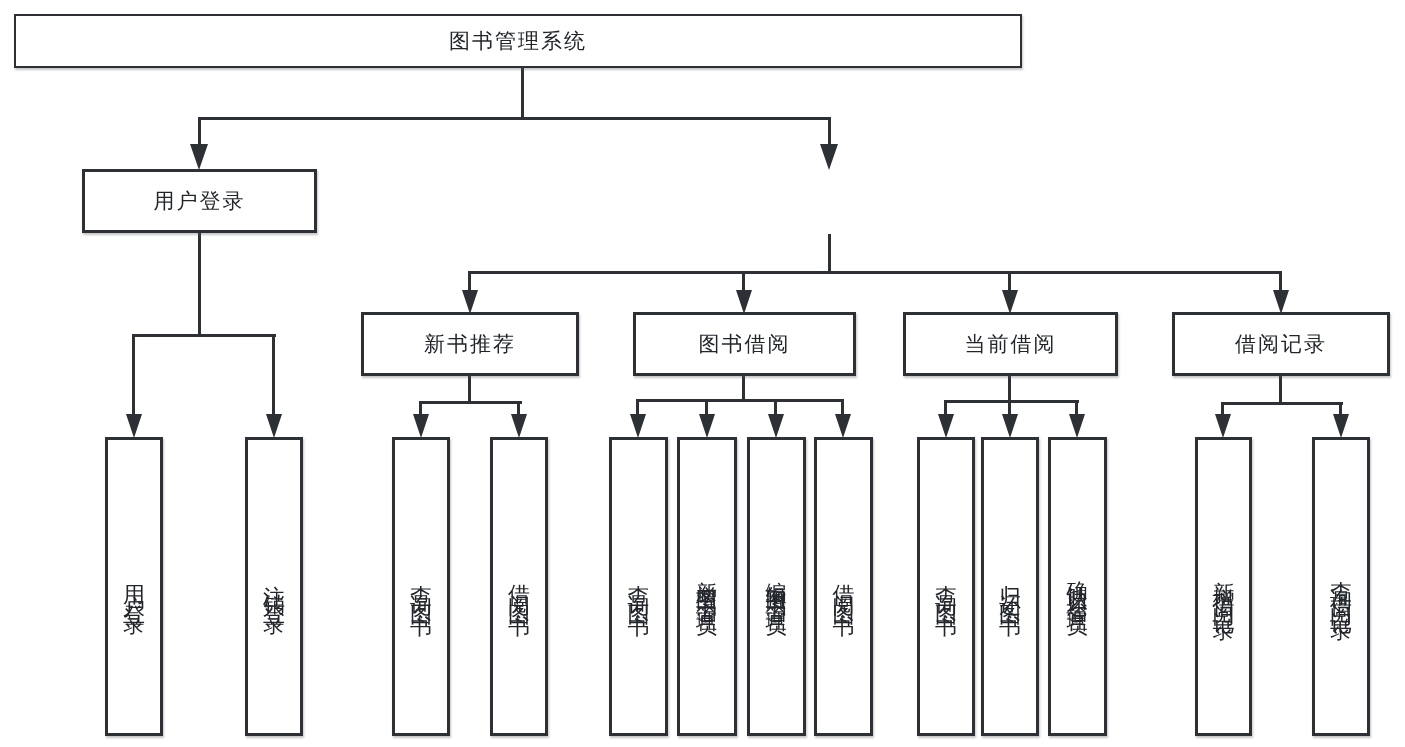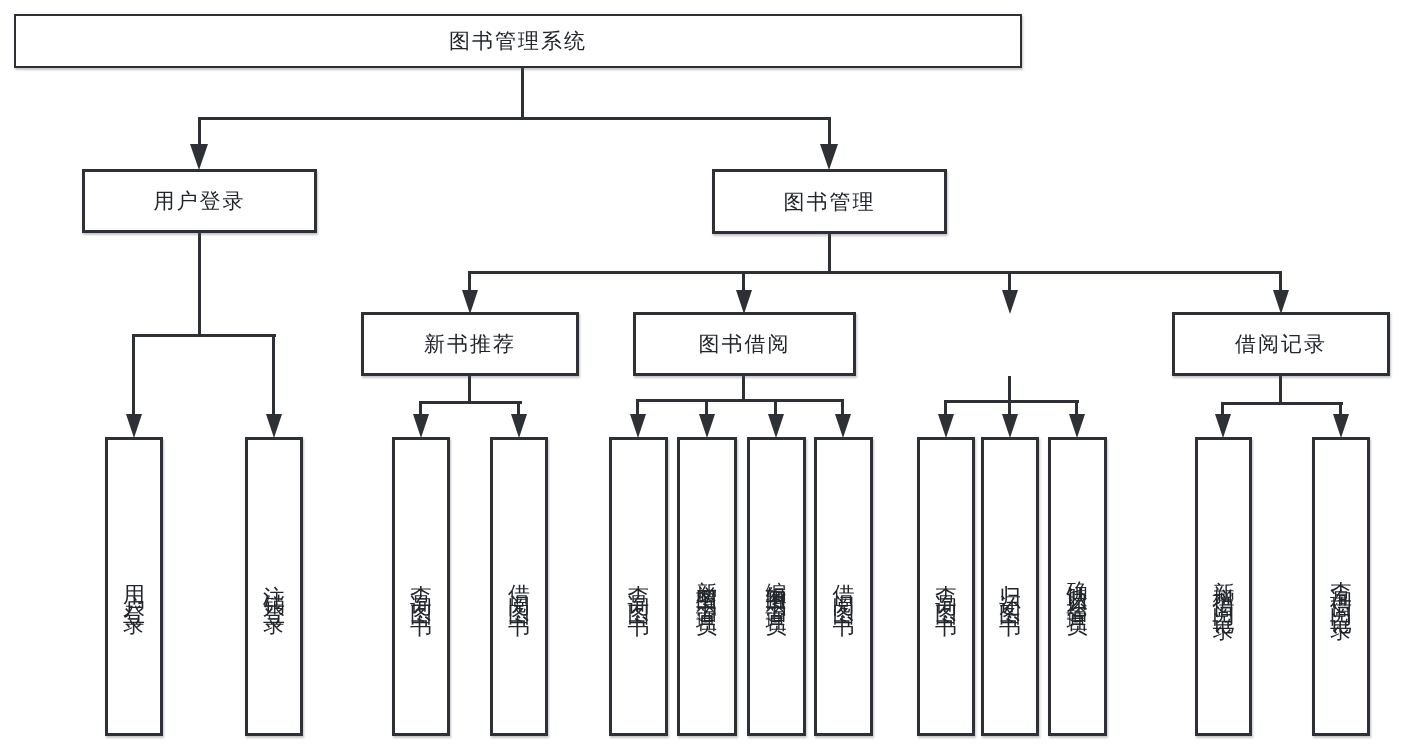--- a/index.html
+++ b/index.html
@@ -144,30 +144,30 @@
   <div class="arr" style="left:1215px;top:414px;"></div>
   <div class="arr" style="left:1333px;top:414px;"></div>
 
   <div class="box thin" style="left:14px;top:14px;width:1008px;height:54px;">
     <span class="hlabel">图书管理系统</span>
   </div>
 
   <div class="box" style="left:82px;top:169px;width:235px;height:64px;">
     <span class="hlabel">用户登录</span>
   </div>
-  <div class="box" style="left:712px;top:169px;width:235px;height:65px;">
-    <span class="hlabel">图书管理</span>
-  </div>
 
   <div class="box" style="left:633px;top:312px;width:223px;height:64px;">
     <span class="hlabel">图书借阅</span>
   </div>
   <div class="box" style="left:361px;top:312px;width:218px;height:64px;">
     <span class="hlabel">新书推荐</span>
   </div>
+  <div class="box" style="left:903px;top:312px;width:215px;height:64px;">
+    <span class="hlabel">当前借阅</span>
+  </div>
   <div class="box" style="left:1172px;top:312px;width:218px;height:64px;">
     <span class="hlabel">借阅记录</span>
   </div>
 
   <div class="vbox" style="left:105px;width:58px;">
     <span class="vlabel ls4">用户登录</span>
   </div>
   <div class="vbox" style="left:245px;width:58px;">
     <span class="vlabel ls4">注销登录</span>
   </div>

